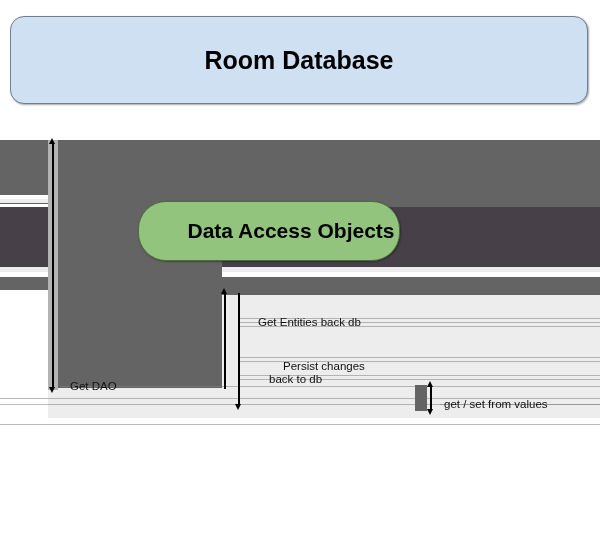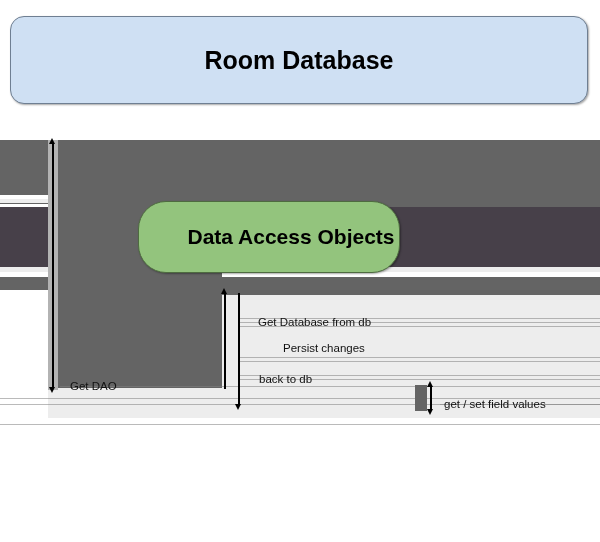--- a/index.html
+++ b/index.html
@@ -41,21 +41,21 @@
     height: 88px;
     background: #cfe0f3;
     border-color: #6f7f92;
     font-size: 25px;
   }
 
   #node-dao {
     left: 138px;
     top: 201px;
     width: 262px;
-    height: 72px;
+    height: 60px;
     background: #93c47d;
     border-color: #4e6b40;
     font-size: 21px;
     border-radius: 28px;
     padding-left: 44px;
   }
 
   #node-entities {
     left: 410px;
     top: 301px;
@@ -159,32 +159,32 @@
   <div class="streak" style="left:440px; top:404px;  width:160px;"></div>
   <div class="streak" style="left:0px;   top:424px;  width:600px;"></div>
 
   <div class="vline" style="left:52px; top:143px; height:246px;"></div>
   <div class="arrow-up" style="left:49px; top:138px;"></div>
   <div class="arrow-down" style="left:49px; top:387px;"></div>
   <div class="caption" style="left:70px; top:379px;">Get DAO</div>
 
   <div class="vline" style="left:224px; top:293px; height:96px;"></div>
   <div class="arrow-up" style="left:221px; top:288px;"></div>
-  <div class="caption" style="left:258px; top:315px;">Get Database from db</div>
+  <div class="caption" style="left:258px; top:315px;">Get Entities back db</div>
 
   <div class="vline" style="left:238px; top:293px; height:113px;"></div>
   <div class="arrow-down" style="left:235px; top:404px;"></div>
-  <div class="caption" style="left:258px; top:341px;padding-left:25px;">Persist changes</div>
-  <div class="caption" style="left:248px; top:372px;padding-left:11px;">back to db</div>
+  <div class="caption" style="left:258px; top:359px;padding-left:25px;">Persist changes</div>
+  <div class="caption" style="left:258px; top:372px;padding-left:11px;">back to db</div>
 
   <div class="band band-grey" style="left:415px; top:385px; width:12px; height:26px;"></div>
   <div class="vline" style="left:430px; top:385px; height:26px;"></div>
   <div class="arrow-up" style="left:427px; top:381px;"></div>
   <div class="arrow-down" style="left:427px; top:409px;"></div>
-  <div class="caption" style="left:444px; top:397px;">get / set field values</div>
+  <div class="caption" style="left:444px; top:397px;">get / set from values</div>
 
   <div class="node" id="node-room">Room Database</div>
 
   <div class="node" id="node-dao">Data Access Objects</div>
 
 
 
 </div>
 
 </body></html>

